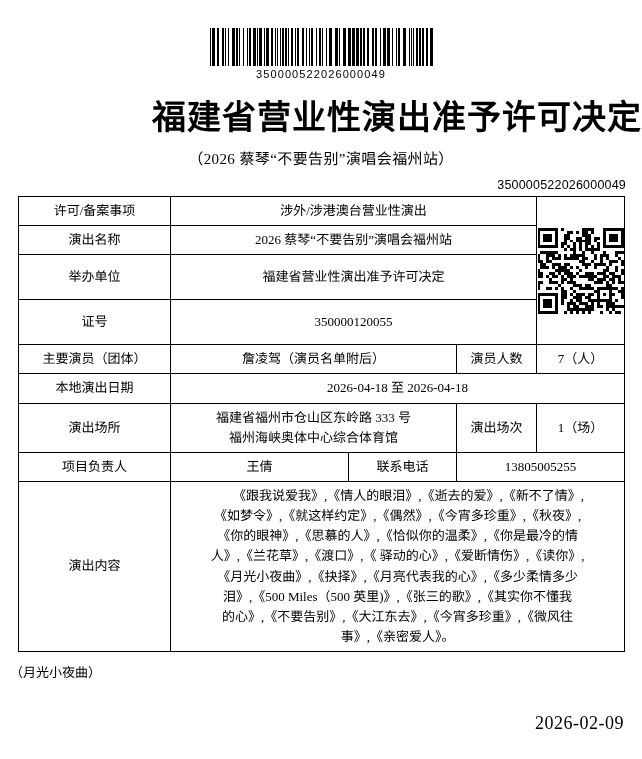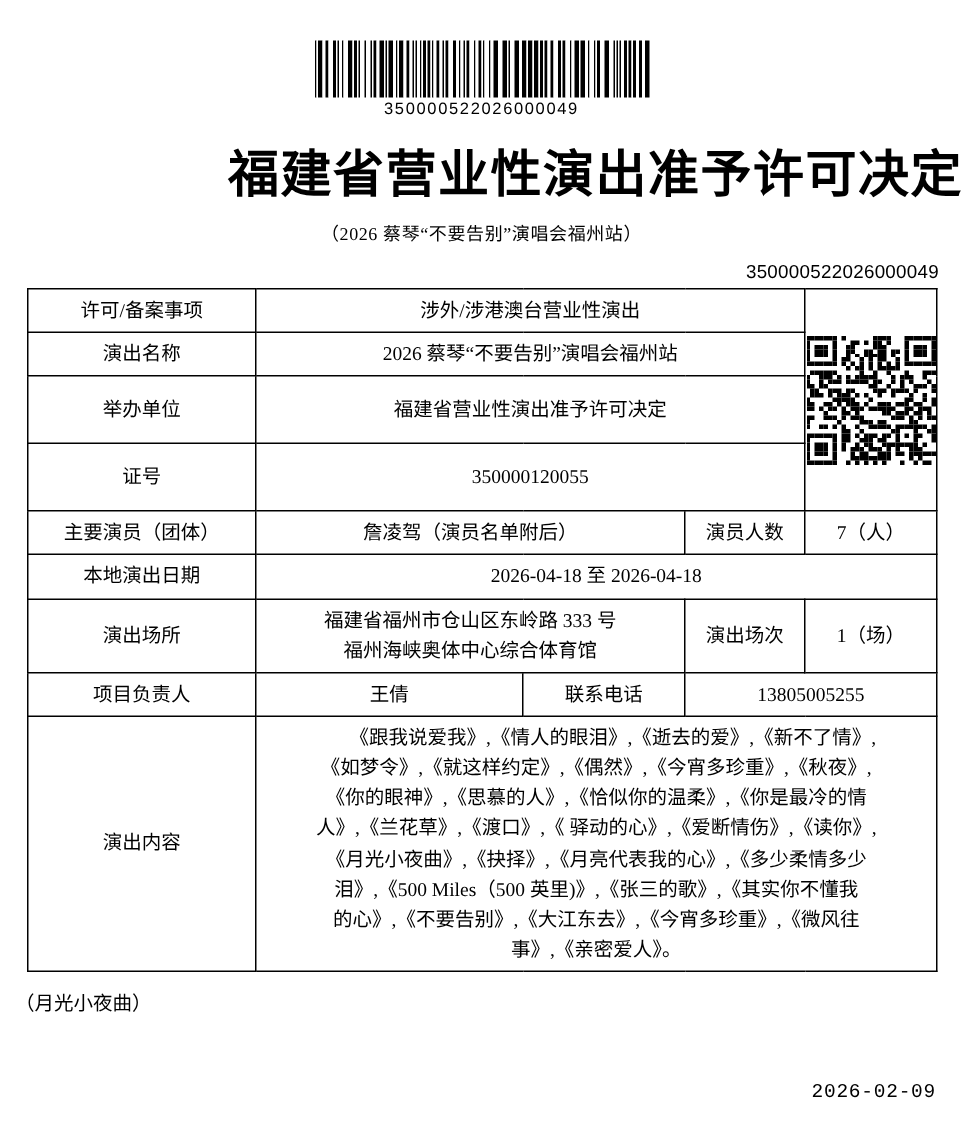--- a/index.html
+++ b/index.html
@@ -55,21 +55,21 @@
   .doc-title {
     text-align: right;
     font-size: 34px;
     font-weight: bold;
     letter-spacing: 1px;
     margin-top: 10px;
     font-family: "Liberation Sans", "DejaVu Sans", sans-serif;
   }
   .doc-subtitle {
     text-align: center;
-    font-size: 12px;
+    font-size: 15px;
     margin-top: 8px;
     letter-spacing: 0.4px;
   }
 
   .doc-number {
     text-align: right;
     font-size: 12.5px;
     padding-right: 16px;
     margin-top: 10px;
     font-family: "Liberation Sans", "DejaVu Sans", sans-serif;
@@ -135,22 +135,22 @@
   }
   .sign-block {
     position: absolute;
     right: 18px;
     bottom: 18px;
     text-align: center;
     font-size: 13px;
     line-height: 2.0;
   }
   .sign-date {
-    font-family: Liberation Mono, monospace;
-    font-size: 13px;
+    font-family: Liberation Serif, serif;
+    font-size: 18px;
     letter-spacing: 0.5px;
   }
 </style>
 </head>
 <body>
 
 <div class="page">
 
   <div class="barcode-block">
     <div class="barcode-bars" id="barcode-bars"><i style="width: 1px;"></i><i style="width: 1px; background: rgb(255, 255, 255);"></i><i style="width: 3px;"></i><i style="width: 2px; background: rgb(255, 255, 255);"></i><i style="width: 2px;"></i><i style="width: 3px; background: rgb(255, 255, 255);"></i><i style="width: 2px;"></i><i style="width: 1px; background: rgb(255, 255, 255);"></i><i style="width: 1px;"></i><i style="width: 2px; background: rgb(255, 255, 255);"></i><i style="width: 1px;"></i><i style="width: 3px; background: rgb(255, 255, 255);"></i><i style="width: 3px;"></i><i style="width: 1px; background: rgb(255, 255, 255);"></i><i style="width: 2px;"></i><i style="width: 1px; background: rgb(255, 255, 255);"></i><i style="width: 1px;"></i><i style="width: 3px; background: rgb(255, 255, 255);"></i><i style="width: 1px;"></i><i style="width: 3px; background: rgb(255, 255, 255);"></i><i style="width: 1px;"></i><i style="width: 1px; background: rgb(255, 255, 255);"></i><i style="width: 2px;"></i><i style="width: 2px; background: rgb(255, 255, 255);"></i><i style="width: 3px;"></i><i style="width: 1px; background: rgb(255, 255, 255);"></i><i style="width: 1px;"></i><i style="width: 1px; background: rgb(255, 255, 255);"></i><i style="width: 3px;"></i><i style="width: 2px; background: rgb(255, 255, 255);"></i><i style="width: 1px;"></i><i style="width: 1px; background: rgb(255, 255, 255);"></i><i style="width: 3px;"></i><i style="width: 2px; background: rgb(255, 255, 255);"></i><i style="width: 2px;"></i><i style="width: 2px; background: rgb(255, 255, 255);"></i><i style="width: 1px;"></i><i style="width: 1px; background: rgb(255, 255, 255);"></i><i style="width: 1px;"></i><i style="width: 2px; background: rgb(255, 255, 255);"></i><i style="width: 1px;"></i><i style="width: 1px; background: rgb(255, 255, 255);"></i><i style="width: 2px;"></i><i style="width: 1px; background: rgb(255, 255, 255);"></i><i style="width: 2px;"></i><i style="width: 1px; background: rgb(255, 255, 255);"></i><i style="width: 1px;"></i><i style="width: 2px; background: rgb(255, 255, 255);"></i><i style="width: 2px;"></i><i style="width: 2px; background: rgb(255, 255, 255);"></i><i style="width: 1px;"></i><i style="width: 1px; background: rgb(255, 255, 255);"></i><i style="width: 2px;"></i><i style="width: 3px; background: rgb(255, 255, 255);"></i><i style="width: 2px;"></i><i style="width: 2px; background: rgb(255, 255, 255);"></i><i style="width: 1px;"></i><i style="width: 2px; background: rgb(255, 255, 255);"></i><i style="width: 1px;"></i><i style="width: 1px; background: rgb(255, 255, 255);"></i><i style="width: 2px;"></i><i style="width: 3px; background: rgb(255, 255, 255);"></i><i style="width: 1px;"></i><i style="width: 2px; background: rgb(255, 255, 255);"></i><i style="width: 2px;"></i><i style="width: 1px; background: rgb(255, 255, 255);"></i><i style="width: 1px;"></i><i style="width: 3px; background: rgb(255, 255, 255);"></i><i style="width: 1px;"></i><i style="width: 2px; background: rgb(255, 255, 255);"></i><i style="width: 3px;"></i><i style="width: 3px; background: rgb(255, 255, 255);"></i><i style="width: 3px;"></i><i style="width: 1px; background: rgb(255, 255, 255);"></i><i style="width: 1px;"></i><i style="width: 3px; background: rgb(255, 255, 255);"></i><i style="width: 3px;"></i><i style="width: 2px; background: rgb(255, 255, 255);"></i><i style="width: 3px;"></i><i style="width: 1px; background: rgb(255, 255, 255);"></i><i style="width: 3px;"></i><i style="width: 1px; background: rgb(255, 255, 255);"></i><i style="width: 3px;"></i><i style="width: 1px; background: rgb(255, 255, 255);"></i><i style="width: 2px;"></i><i style="width: 1px; background: rgb(255, 255, 255);"></i><i style="width: 2px;"></i><i style="width: 2px; background: rgb(255, 255, 255);"></i><i style="width: 2px;"></i><i style="width: 3px; background: rgb(255, 255, 255);"></i><i style="width: 2px;"></i><i style="width: 1px; background: rgb(255, 255, 255);"></i><i style="width: 2px;"></i><i style="width: 3px; background: rgb(255, 255, 255);"></i><i style="width: 1px;"></i><i style="width: 2px; background: rgb(255, 255, 255);"></i><i style="width: 3px;"></i><i style="width: 1px; background: rgb(255, 255, 255);"></i><i style="width: 3px;"></i><i style="width: 2px; background: rgb(255, 255, 255);"></i><i style="width: 1px;"></i><i style="width: 3px; background: rgb(255, 255, 255);"></i><i style="width: 1px;"></i><i style="width: 1px; background: rgb(255, 255, 255);"></i><i style="width: 2px;"></i><i style="width: 3px; background: rgb(255, 255, 255);"></i><i style="width: 3px;"></i><i style="width: 3px; background: rgb(255, 255, 255);"></i><i style="width: 1px;"></i><i style="width: 1px; background: rgb(255, 255, 255);"></i><i style="width: 1px;"></i><i style="width: 1px; background: rgb(255, 255, 255);"></i><i style="width: 1px;"></i><i style="width: 2px; background: rgb(255, 255, 255);"></i><i style="width: 2px;"></i><i style="width: 1px; background: rgb(255, 255, 255);"></i><i style="width: 2px;"></i><i style="width: 1px; background: rgb(255, 255, 255);"></i><i style="width: 2px;"></i><i style="width: 2px; background: rgb(255, 255, 255);"></i><i style="width: 2px;"></i><i style="width: 2px; background: rgb(255, 255, 255);"></i><i style="width: 3px;"></i></div>

